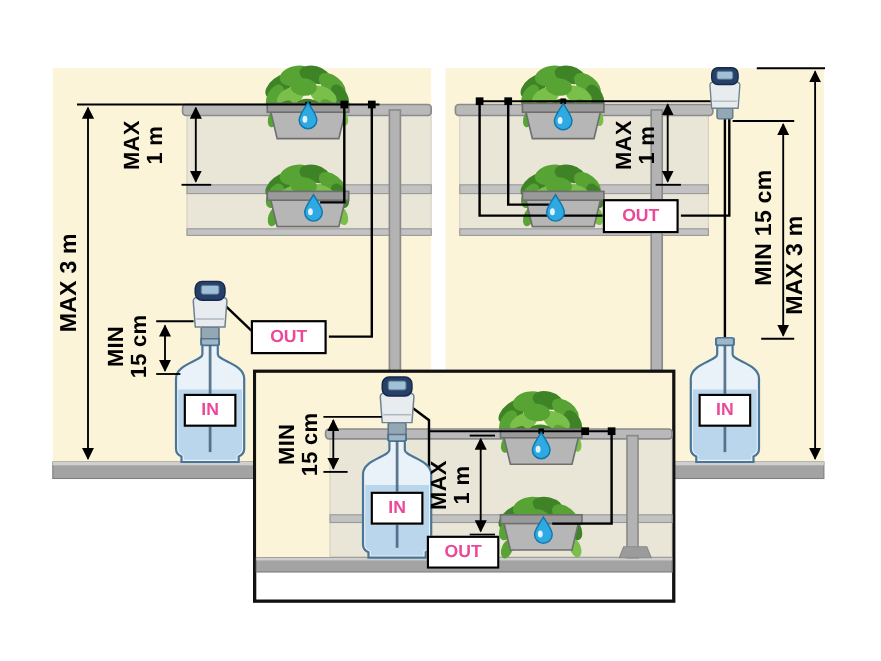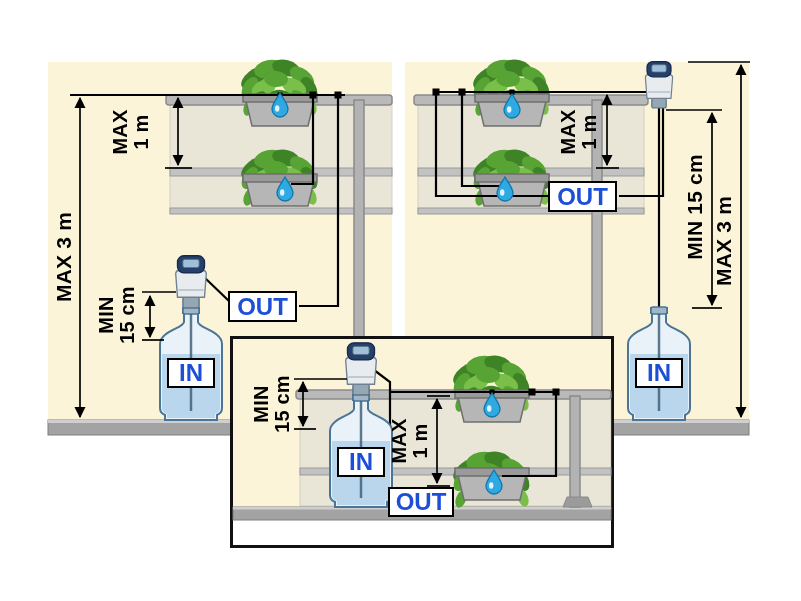--- a/index.html
+++ b/index.html
@@ -4,22 +4,22 @@
 <style>
   html,body{margin:0;padding:0;background:#fff;}
   .stage{position:relative;width:801px;height:601px;background:#fff;
          font-family:"Liberation Sans",sans-serif;overflow:hidden;}
   svg.scene{position:absolute;left:0;top:0;}
   .vlabel{position:absolute;transform:translate(-50%,-50%) rotate(-90deg);
           font-weight:bold;font-size:21px;color:#000;white-space:nowrap;
           text-align:center;line-height:21px;letter-spacing:.2px;}
   .vlabel.two{font-size:20px;line-height:21px;}
   .tag{position:absolute;display:flex;align-items:center;justify-content:center;
-       background:#fff;border:2.5px solid #000;font-weight:bold;font-size:24px;
-       color:#1d4ed8;box-sizing:border-box;}
+       background:#fff;border:2.5px solid #000;font-weight:bold;font-size:16px;
+       color:#ec4899;box-sizing:border-box;}
 </style>
 </head>
 <body>
 
 <div class="stage">
 
 <svg class="scene" width="801" height="601" viewBox="0 0 801 601">
   <defs>
     <marker id="arw" viewBox="0 0 10 10" refX="9" refY="5" markerWidth="6.5" markerHeight="6.5" orient="auto-start-reverse">
       <path d="M0,0 L10,5 L0,10 Z" fill="#000"></path>

